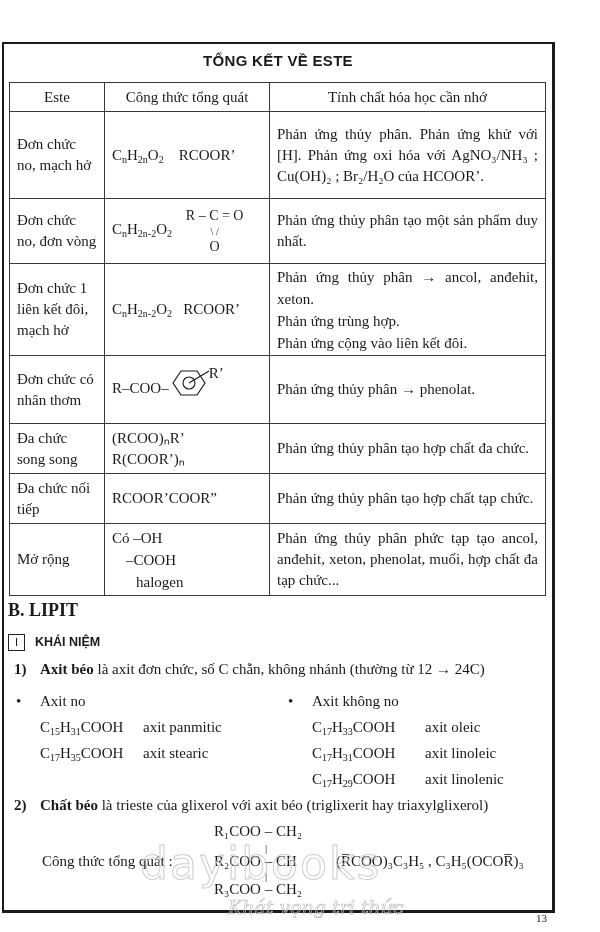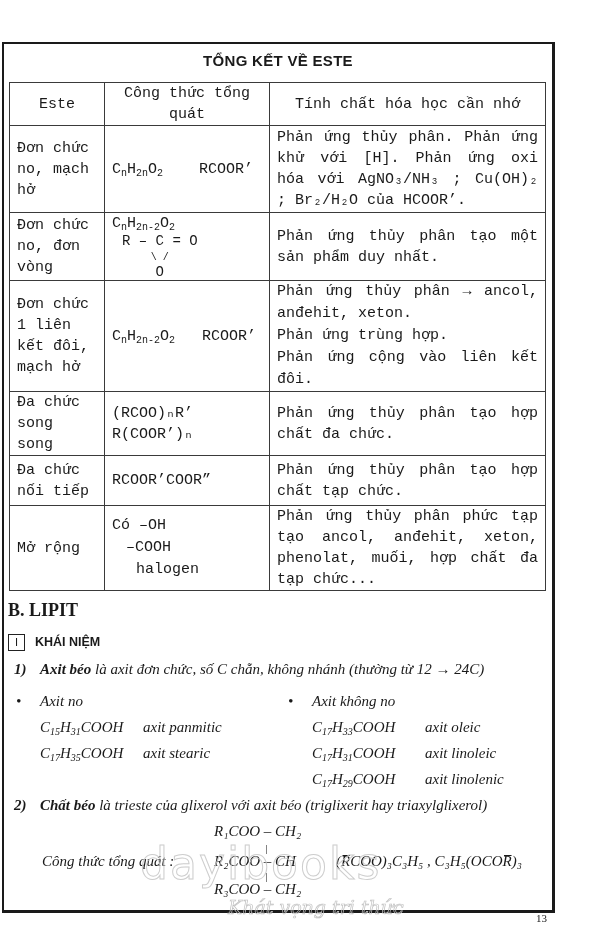--- a/index.html
+++ b/index.html
@@ -7,39 +7,39 @@
          font-family:"DejaVu Serif", "Liberation Serif", serif; color:#1a1a1a; }
 
   .frame { position:absolute; left:2px; top:42px; width:548px; height:866px;
            border:2px solid #1a1a1a; border-right-width:3px; border-bottom-width:3px; }
 
   .title { position:absolute; left:0; top:52px; width:556px; text-align:center;
            font-family:"Liberation Sans", "DejaVu Sans", sans-serif; font-weight:bold;
            font-size:15px; letter-spacing:0.3px; }
 
   table.este { position:absolute; left:9px; top:82px; width:537px; border-collapse:collapse;
-               font-family:Liberation Mono, monospace; font-size:15px; line-height:21px; }
+               font-family:Liberation Serif, serif; font-size:15px; line-height:21px; }
   table.este td, table.este th { border:1px solid #3a3a3a; vertical-align:middle; padding:0 7px; }
   table.este th { font-weight:normal; height:28px; text-align:center; }
   .c1 { width:80px; text-align:left; }
   .c2 { width:150px; }
   .c3 { text-align:justify; text-align-last:left; }
   .c3 p { margin:0; }
 
   sub { font-size:10px; vertical-align:-3px; line-height:0; }
 
   .ring { display:inline-block; position:relative; width:130px; height:26px; vertical-align:middle; }
   .ring span { position:absolute; }
 
   .sec { position:absolute; font-family:"Liberation Serif", "DejaVu Serif", serif; font-size:15px; }
   .heading-b { left:8px; top:600px; font-weight:bold; font-size:18px; }
   .kn { left:8px; top:634px; font-family:"Liberation Sans", "DejaVu Sans", sans-serif; font-weight:bold; font-size:12.5px; }
   .kn .box { display:inline-block; width:15px; height:15px; border:1px solid #222; text-align:center; line-height:15px;
              font-weight:normal; font-size:11px; margin-right:10px; vertical-align:middle; }
-  .line { position:absolute; font-family:"Liberation Serif", "DejaVu Serif", serif; font-size:15px; white-space:nowrap;font-style:italic; }
+  .line { position:absolute; font-family:"Liberation Serif", "DejaVu Serif", serif; font-size:15px; white-space:nowrap; }
   .num { font-weight:bold; display:inline-block; width:26px; }
   .pagenum { position:absolute; left:536px; top:912px; font-family:"Liberation Serif", "DejaVu Serif", serif; font-size:11px; }
   .watermark { position:absolute; left:140px; top:838px; font-family:"DejaVu Sans", sans-serif; font-size:44px;
                color:transparent; -webkit-text-stroke:1px #c8c8c8; letter-spacing:2px; opacity:0.9; }
   .watermark2 { position:absolute; left:228px; top:896px; font-family:"DejaVu Serif", serif; font-style:italic;
                 font-size:19px; color:transparent; -webkit-text-stroke:0.7px #c0c0c0; }
 </style>
 </head>
 <body>
 
@@ -85,20 +85,36 @@
     <td class="c2">
       <span>C</span><sub>n</sub><span>H</span><sub>2n-2</sub><span>O</span><sub>2</sub>&nbsp;&nbsp;&nbsp;<span>RCOOR’</span>
     </td>
     <td class="c3" style="line-height:22px">
       <p>Phản ứng thủy phân → ancol, anđehit, xeton.</p>
       <p>Phản ứng trùng hợp.</p>
       <p>Phản ứng cộng vào liên kết đôi.</p>
     </td>
   </tr>
 
+  <tr style="height:68px">
+    <td class="c1">Đơn chức có nhân thơm</td>
+    <td class="c2">
+      <span>R–COO–</span><span class="ring" style="width:60px">
+        <svg width="60" height="34" viewBox="0 0 60 34" style="position:absolute;left:0;top:-10px">
+          <polygon points="4,22 12,10 28,10 36,22 28,34 12,34" fill="none" stroke="#1a1a1a" stroke-width="1.2" transform="translate(0,-6)"></polygon>
+          <circle cx="20" cy="16" r="6" fill="none" stroke="#1a1a1a" stroke-width="1.1"></circle>
+          <line x1="20" y1="16" x2="40" y2="4" stroke="#1a1a1a" stroke-width="1.1"></line>
+        </svg>
+        <span style="left:40px;top:-14px">R’</span>
+      </span>
+    </td>
+    <td class="c3">
+          <p>Phản ứng thủy phân → phenolat.</p>
+        </td>
+  </tr>
 
   <tr style="height:50px">
     <td class="c1">Đa chức song song</td>
     <td class="c2">
       <div>(RCOO)ₙR’</div>
       <div>R(COOR’)ₙ</div>
     </td>
     <td class="c3">
           <p>Phản ứng thủy phân tạo hợp chất đa chức.</p>
         </td>

